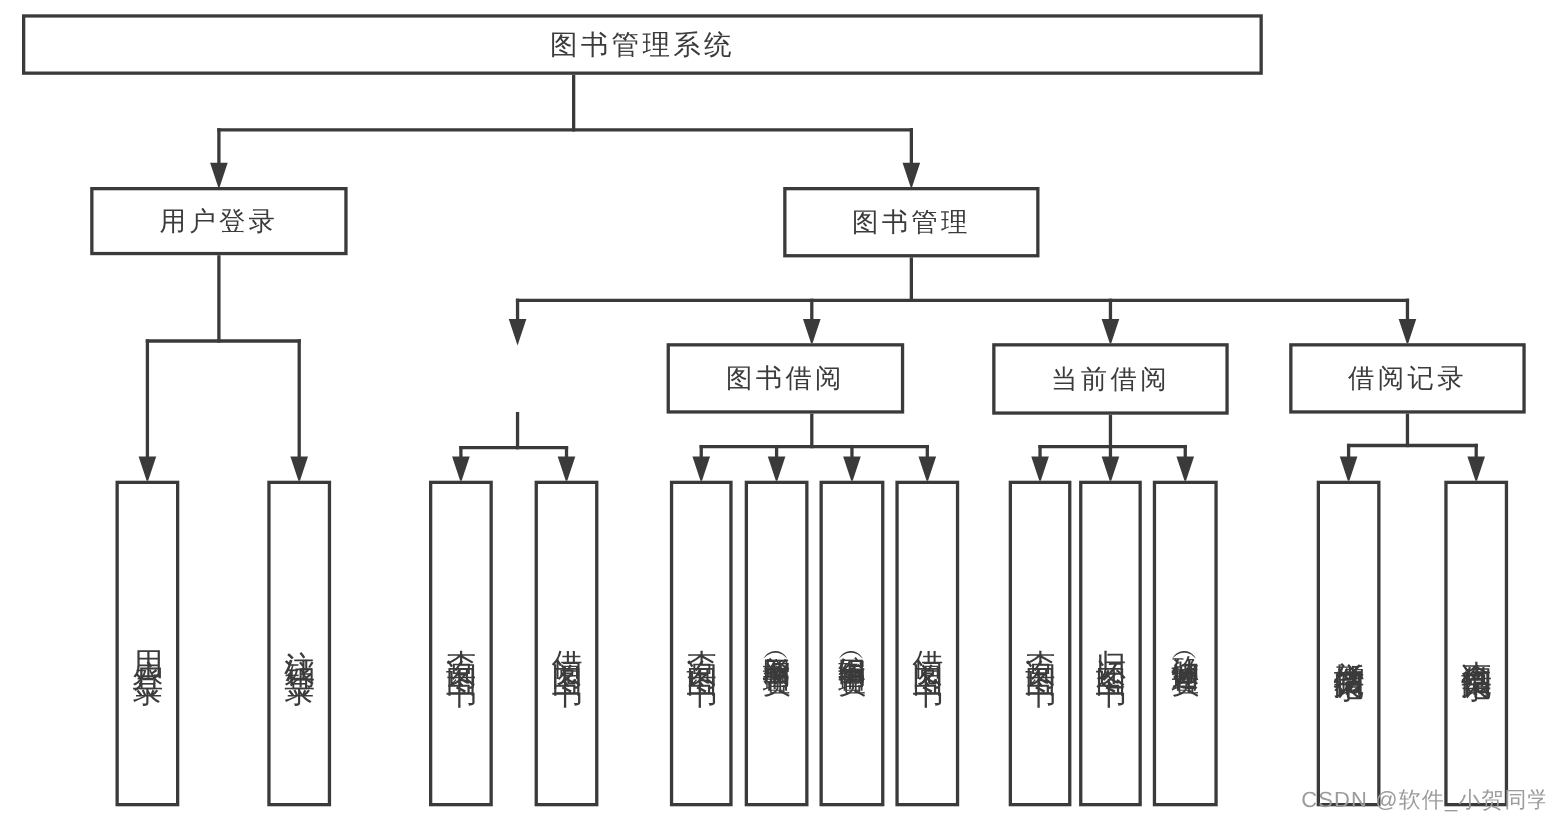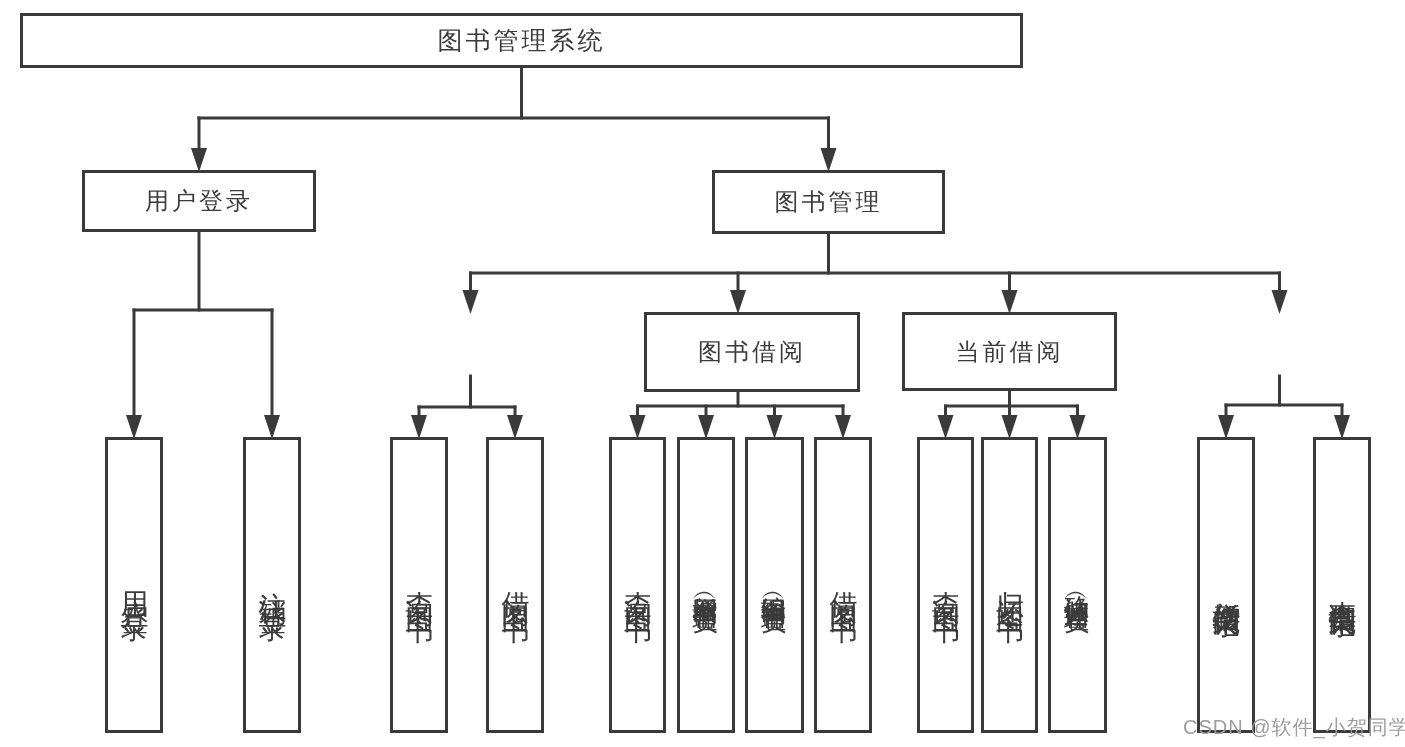--- a/index.html
+++ b/index.html
@@ -113,34 +113,37 @@
       <line x1="1077.5" y1="406" x2="1077.5" y2="419" stroke="#3a3a3a" stroke-width="3" stroke-linecap="square"></line>
       <polygon points="1069.5,415 1085.5,415 1077.5,439" fill="#3a3a3a"></polygon>
       <line x1="1279.5" y1="376" x2="1279.5" y2="405" stroke="#3a3a3a" stroke-width="3" stroke-linecap="square"></line>
       <line x1="1226" y1="405" x2="1342" y2="405" stroke="#3a3a3a" stroke-width="3" stroke-linecap="square"></line>
       <line x1="1226" y1="405" x2="1226" y2="419" stroke="#3a3a3a" stroke-width="3" stroke-linecap="square"></line>
       <polygon points="1218,415 1234,415 1226,439" fill="#3a3a3a"></polygon>
       <line x1="1342" y1="405" x2="1342" y2="419" stroke="#3a3a3a" stroke-width="3" stroke-linecap="square"></line>
       <polygon points="1334,415 1350,415 1342,439" fill="#3a3a3a"></polygon>
     </svg>
   <div id="watermark">CSDN @软件_小贺同学</div>
-<div class="node h root" style="left: 20px; top: 13px; width: 1003px; height: 55px;">
+<div class="node h root" style="left: 20px; top: 13px; width: 1128px; height: 55px;">
       <span>图书管理系统</span>
     </div>
     <div class="node h" style="left: 82px; top: 170px; width: 234px; height: 62px;">
       <span>用户登录</span>
     </div>
     <div class="node h" style="left: 712px; top: 170px; width: 233px; height: 64px; text-align: center;">
       <span>图书管理</span>
     </div>
-    <div class="node h" style="left: 644px; top: 312px; width: 216px; height: 80px;">
+    <div class="node h" style="left: 606px; top: 312px; width: 216px; height: 64px;">
       <span>图书借阅</span>
     </div>
-    <div class="node h" style="left: 902px; top: 312px; width: 215px; height: 79px;">
+    <div class="node h" style="left: 902px; top: 312px; width: 215px; height: 65px;">
       <span>当前借阅</span>
+    </div>
+    <div class="node h" style="left: 1172px; top: 312px; width: 215px; height: 64px;">
+      <span>借阅记录</span>
     </div>
     <div class="node v v-short" style="left: 105px; top: 437px; width: 58px; height: 296px;">
       <span>用户登录</span>
     </div>
     <div class="node v v-short" style="left: 243px; top: 437px; width: 58px; height: 296px;">
       <span>注销登录</span>
     </div>
     <div class="node v v-short" style="left: 390px; top: 437px; width: 58px; height: 296px;">
       <span>查询图书</span>
     </div>

